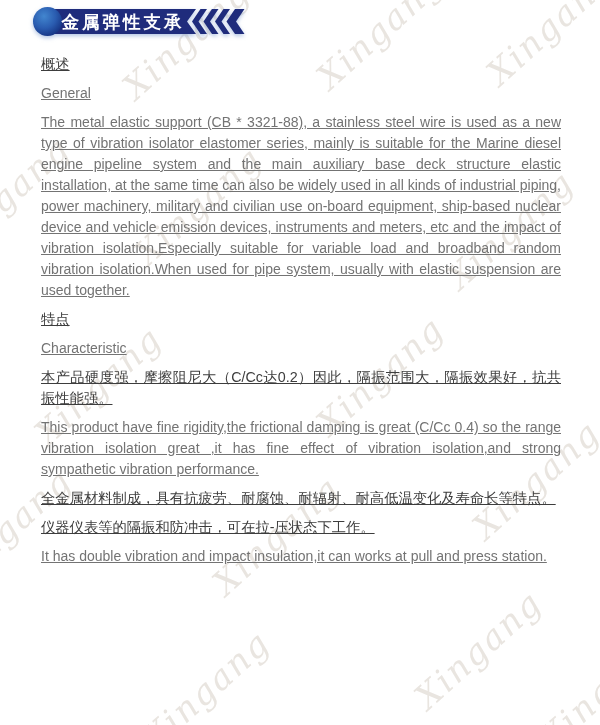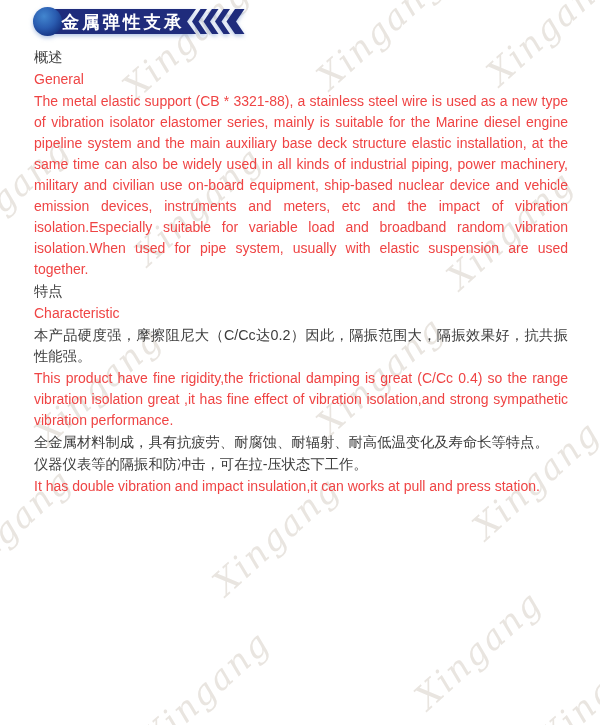--- a/index.html
+++ b/index.html
@@ -53,30 +53,31 @@
 
   
   .content {
     position: absolute;
     left: 33px;
     top: 46px;
     width: 536px;
     z-index: 1;
   }
   .content p {
-    margin: 1px;
+    margin: 8px;
     text-align: justify;
+    text-decoration: underline;
   }
   .content p.zh {
     color: #3d3d3d;
     font-size: 14.3px;
     line-height: 21px;
   }
   .content p.en {
-    color: #ef4444;
+    color: #737373;
     font-size: 14px;
     line-height: 21px;
   }
 </style>
 </head>
 <body>
 
 <div class="page">
 
   <div class="watermark-layer">

